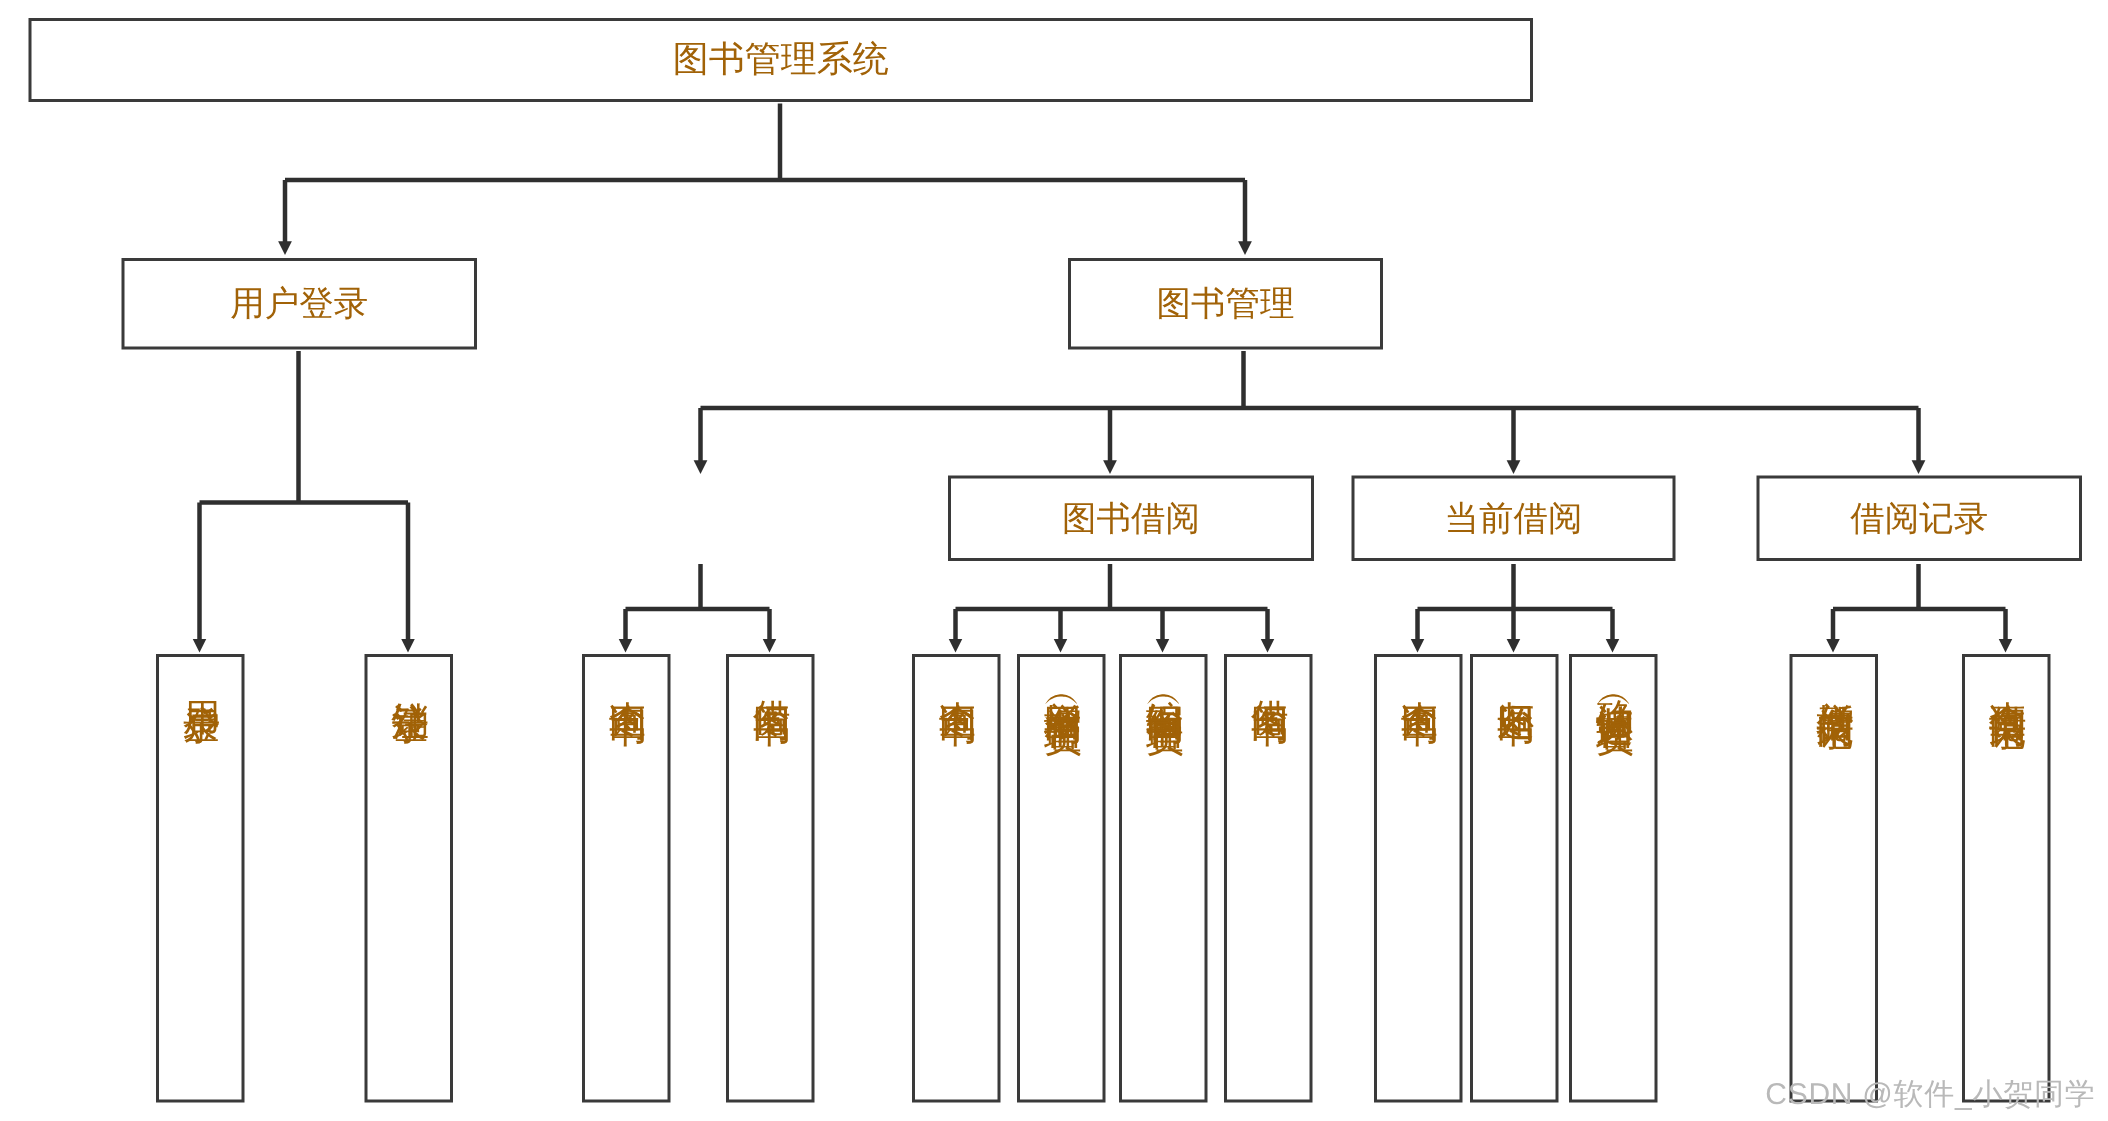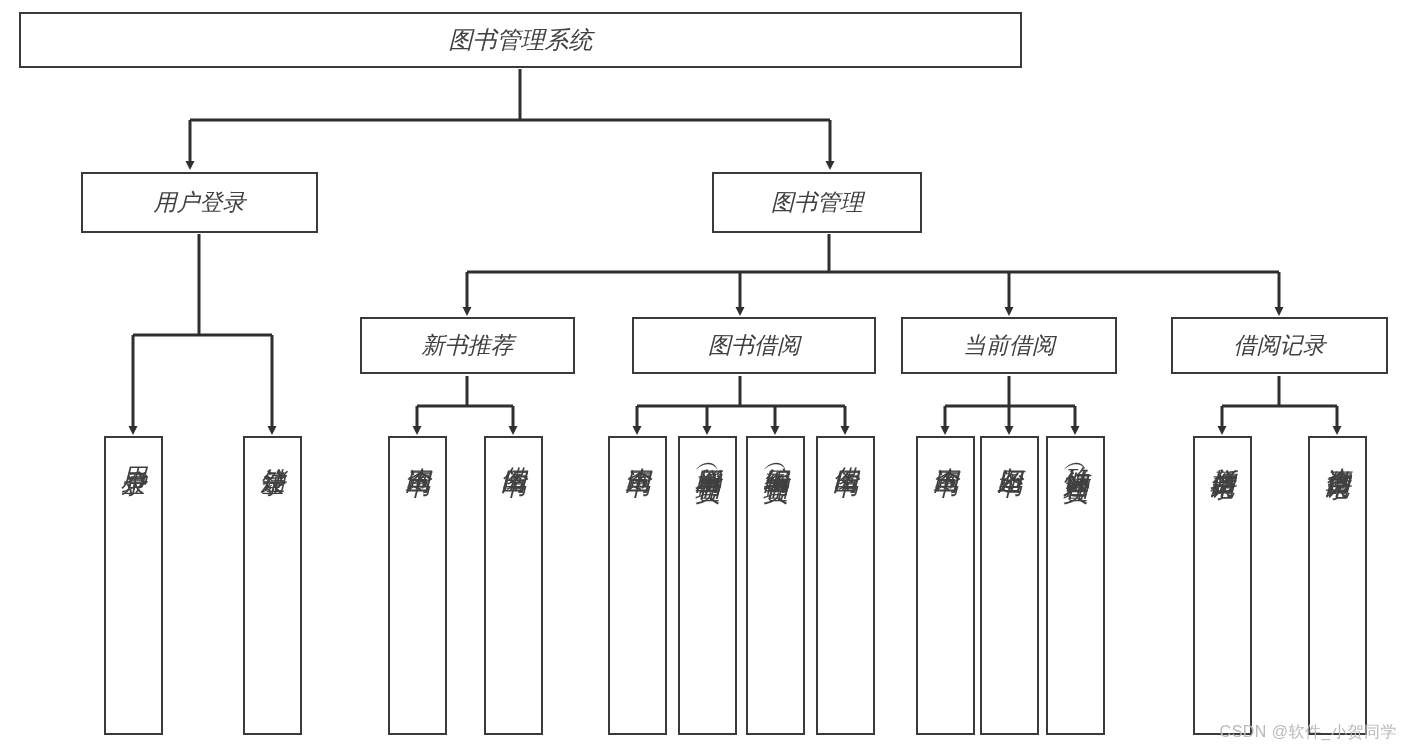--- a/index.html
+++ b/index.html
@@ -32,25 +32,24 @@
     position: absolute;
     box-sizing: border-box;
     background: #ffffff;
     border: 2px solid #3a3a3a;
     z-index: 2;
     display: flex;
     align-items: center;
     justify-content: center;
   }
   .node .label {
-    color: #404040;
+    color: #a16207;
     line-height: 1.12;
     text-align: left;
     white-space: nowrap;
-    font-style: italic;
   }
   
   .node.horiz .label {
     font-size: 23px;
   }
   .node.root .label {
     font-size: 24px;
   }
   
   .node.vert {
@@ -67,21 +66,21 @@
     white-space: nowrap;
     -webkit-text-orientation: upright;
   }
   
   #watermark {
     position: absolute;
     right: 8px;
     bottom: 4px;
     z-index: 3;
     color: #b9b9b9;
-    font-size: 16px;
+    font-size: 20px;
     letter-spacing: 0.5px;
     font-family: "Liberation Sans", "DejaVu Sans", sans-serif;
     white-space: nowrap;
     user-select: none;
   }
 </style>
 </head>
 <body>
 
 <div id="canvas">
@@ -141,23 +140,20 @@
   </div>
 
   <div class="node horiz" style="left:81px; top:172px; width:237px; height:61px;">
     <span class="label">用户登录</span>
   </div>
 
   <div class="node horiz" style="left:712px; top:172px; width:210px; height:61px;">
     <span class="label">图书管理</span>
   </div>
 
-  <div class="node horiz" style="left:360px; top:317px; width:215px; height:57px;">
-    <span class="label">新书推荐</span>
-  </div>
 
   <div class="node horiz" style="left:632px; top:317px; width:244px; height:57px;">
     <span class="label">图书借阅</span>
   </div>
 
   <div class="node horiz" style="left:901px; top:317px; width:216px; height:57px;">
     <span class="label">当前借阅</span>
   </div>
 
   <div class="node horiz" style="left:1171px; top:317px; width:217px; height:57px;">

